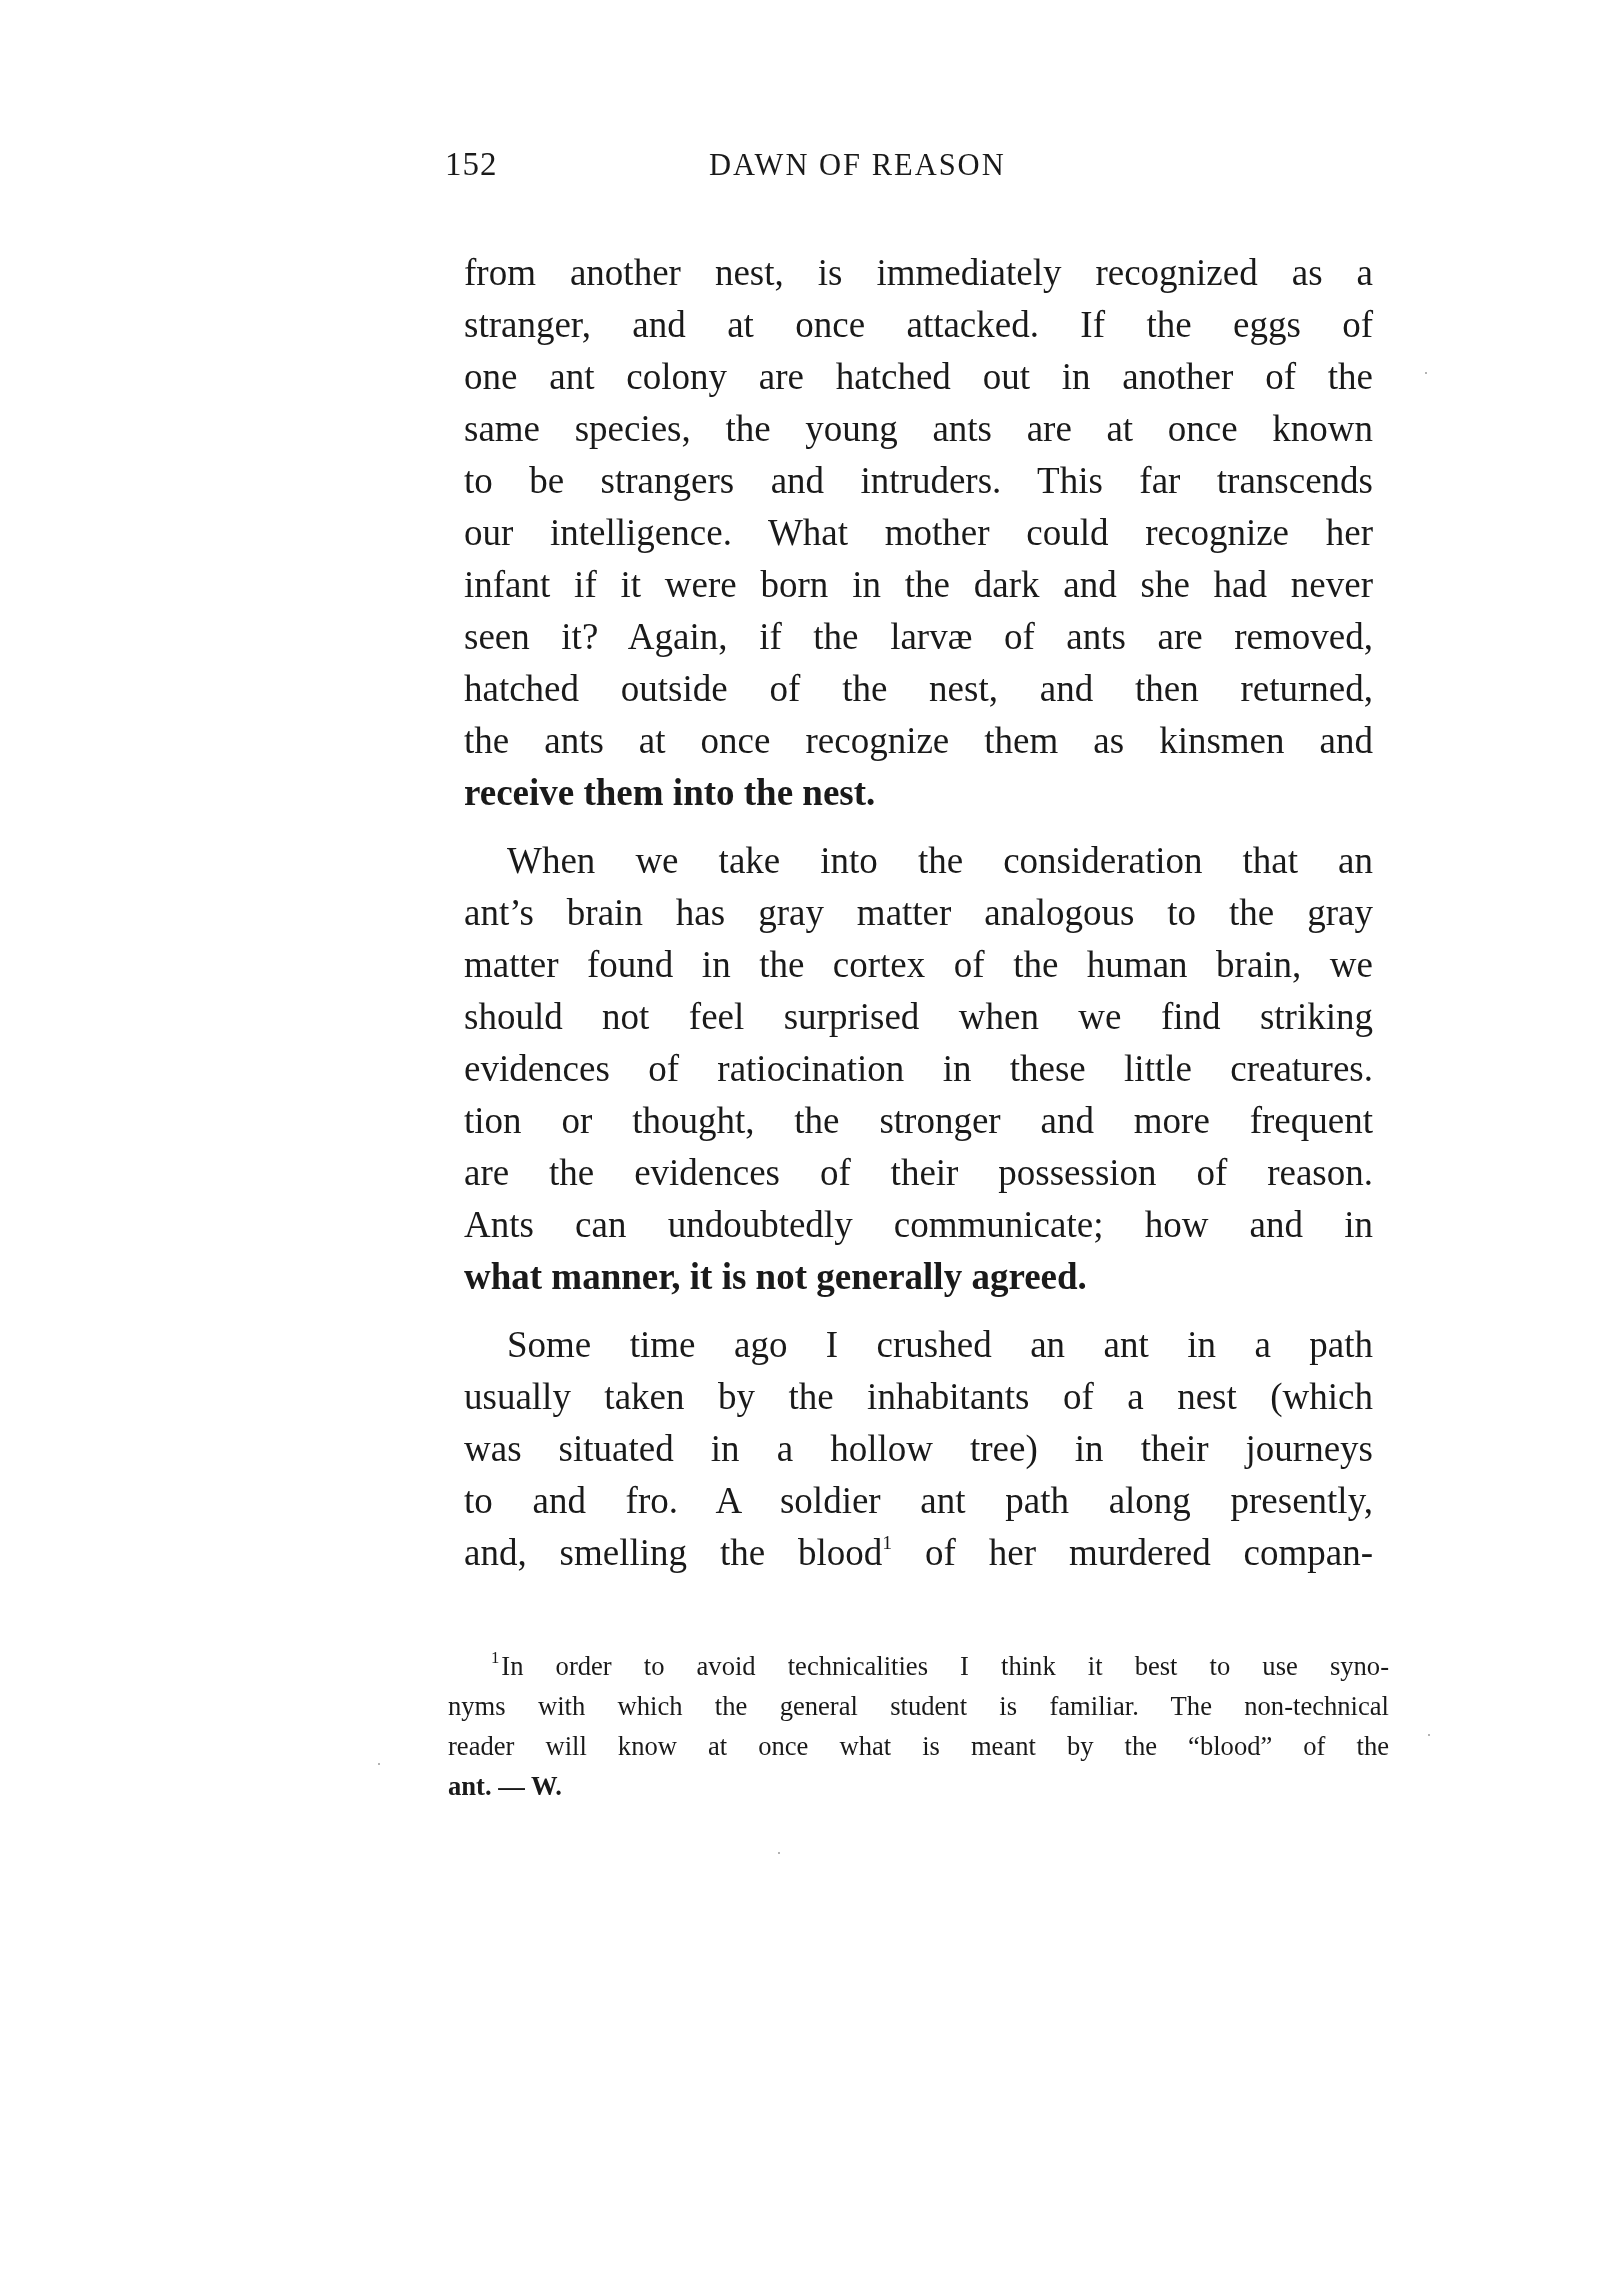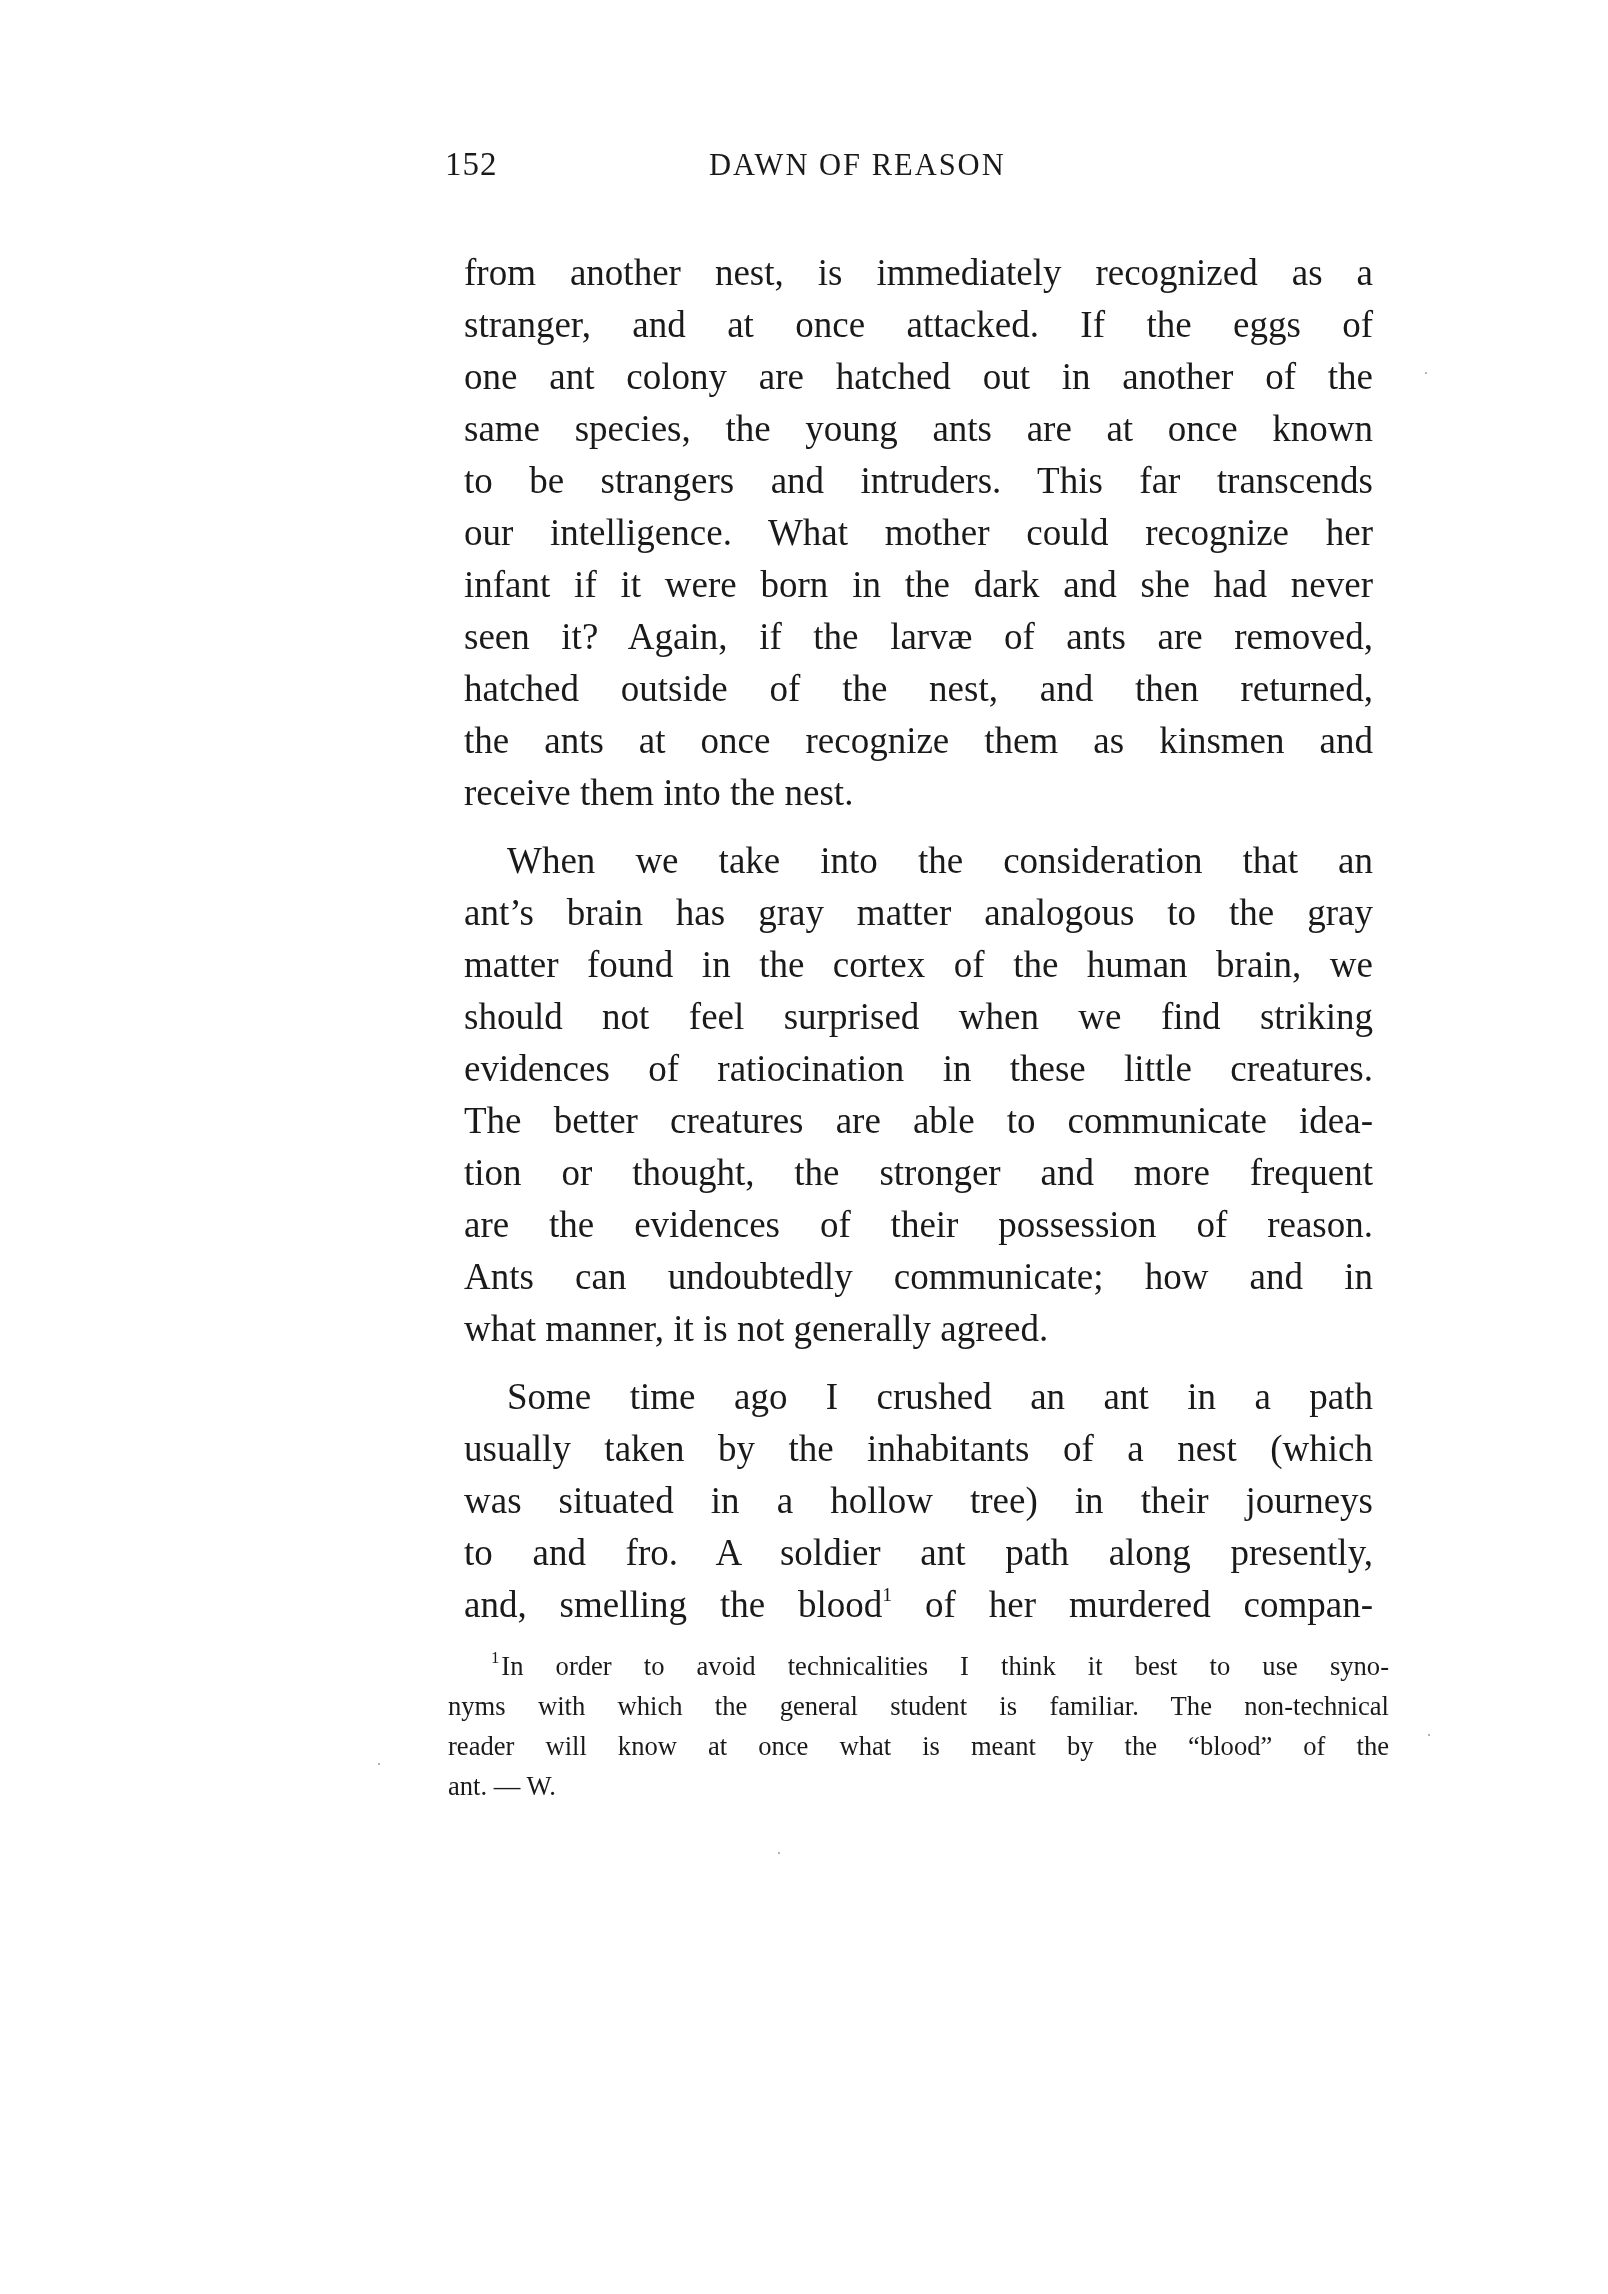--- a/index.html
+++ b/index.html
@@ -5,21 +5,21 @@
   html, body { margin: 0; padding: 0; background: #ffffff; }
   body { width: 1609px; height: 2294px; position: relative; overflow: hidden;
          font-family: "Liberation Serif", "DejaVu Serif", serif; color: #1a1a1a; }
   .running-head { position: absolute; top: 146px; left: 445px; width: 946px; height: 39px; }
   .page-number { position: absolute; left: 0; top: 0; font-size: 33px; letter-spacing: 1px; }
   .running-title { position: absolute; left: 264px; top: 2px; font-size: 30.5px; letter-spacing: 2px; }
   .body-text { position: absolute; top: 231px; left: 448px; width: 941px; }
   .para { margin: 16px; font-size: 37px; line-height: 52px; text-align: justify; text-align-last: left; }
   .para.indent { text-indent: 43px; }
   .line { display: block; text-align: justify; text-align-last: justify; white-space: nowrap; }
-  .line.last { text-align-last: left; }
+  .line.last { text-align-last: left; font-weight: bold; }
   .para.indent .line.first { padding-left: 43px; }
   .para.indent { text-indent: 0; }
   sup.fnref { font-size: 19.7px; line-height: 0; vertical-align: 15.8px; }
   .footnote { position: absolute; top: 1646px; left: 448px; width: 941px; font-size: 26.6px; line-height: 40px; }
   .footnote .line.first { padding-left: 43px; }
   sup.fnmark { font-size: 16.7px; line-height: 0; vertical-align: 11.8px; margin-right: 2px; }
   .speck { position: absolute; width: 2px; height: 2px; background: #9a9a9a; border-radius: 50%; }
 </style>
 </head>
 <body>
@@ -42,21 +42,20 @@
     <span class="line">hatched outside of the nest, and then returned,</span>
     <span class="line">the ants at once recognize them as kinsmen and</span>
     <span class="line last">receive them into the nest.</span>
   </p>
   <p class="para indent">
     <span class="line first">When we take into the consideration that an</span>
     <span class="line">ant’s brain has gray matter analogous to the gray</span>
     <span class="line">matter found in the cortex of the human brain, we</span>
     <span class="line">should not feel surprised when we find striking</span>
     <span class="line">evidences of ratiocination in these little creatures.</span>
-    <span class="line">The better creatures are able to communicate idea-</span>
     <span class="line">tion or thought, the stronger and more frequent</span>
     <span class="line">are the evidences of their possession of reason.</span>
     <span class="line">Ants can undoubtedly communicate; how and in</span>
     <span class="line last">what manner, it is not generally agreed.</span>
   </p>
   <p class="para indent">
     <span class="line first">Some time ago I crushed an ant in a path</span>
     <span class="line">usually taken by the inhabitants of a nest (which</span>
     <span class="line">was situated in a hollow tree) in their journeys</span>
     <span class="line">to and fro.  A soldier ant path along presently,</span>

